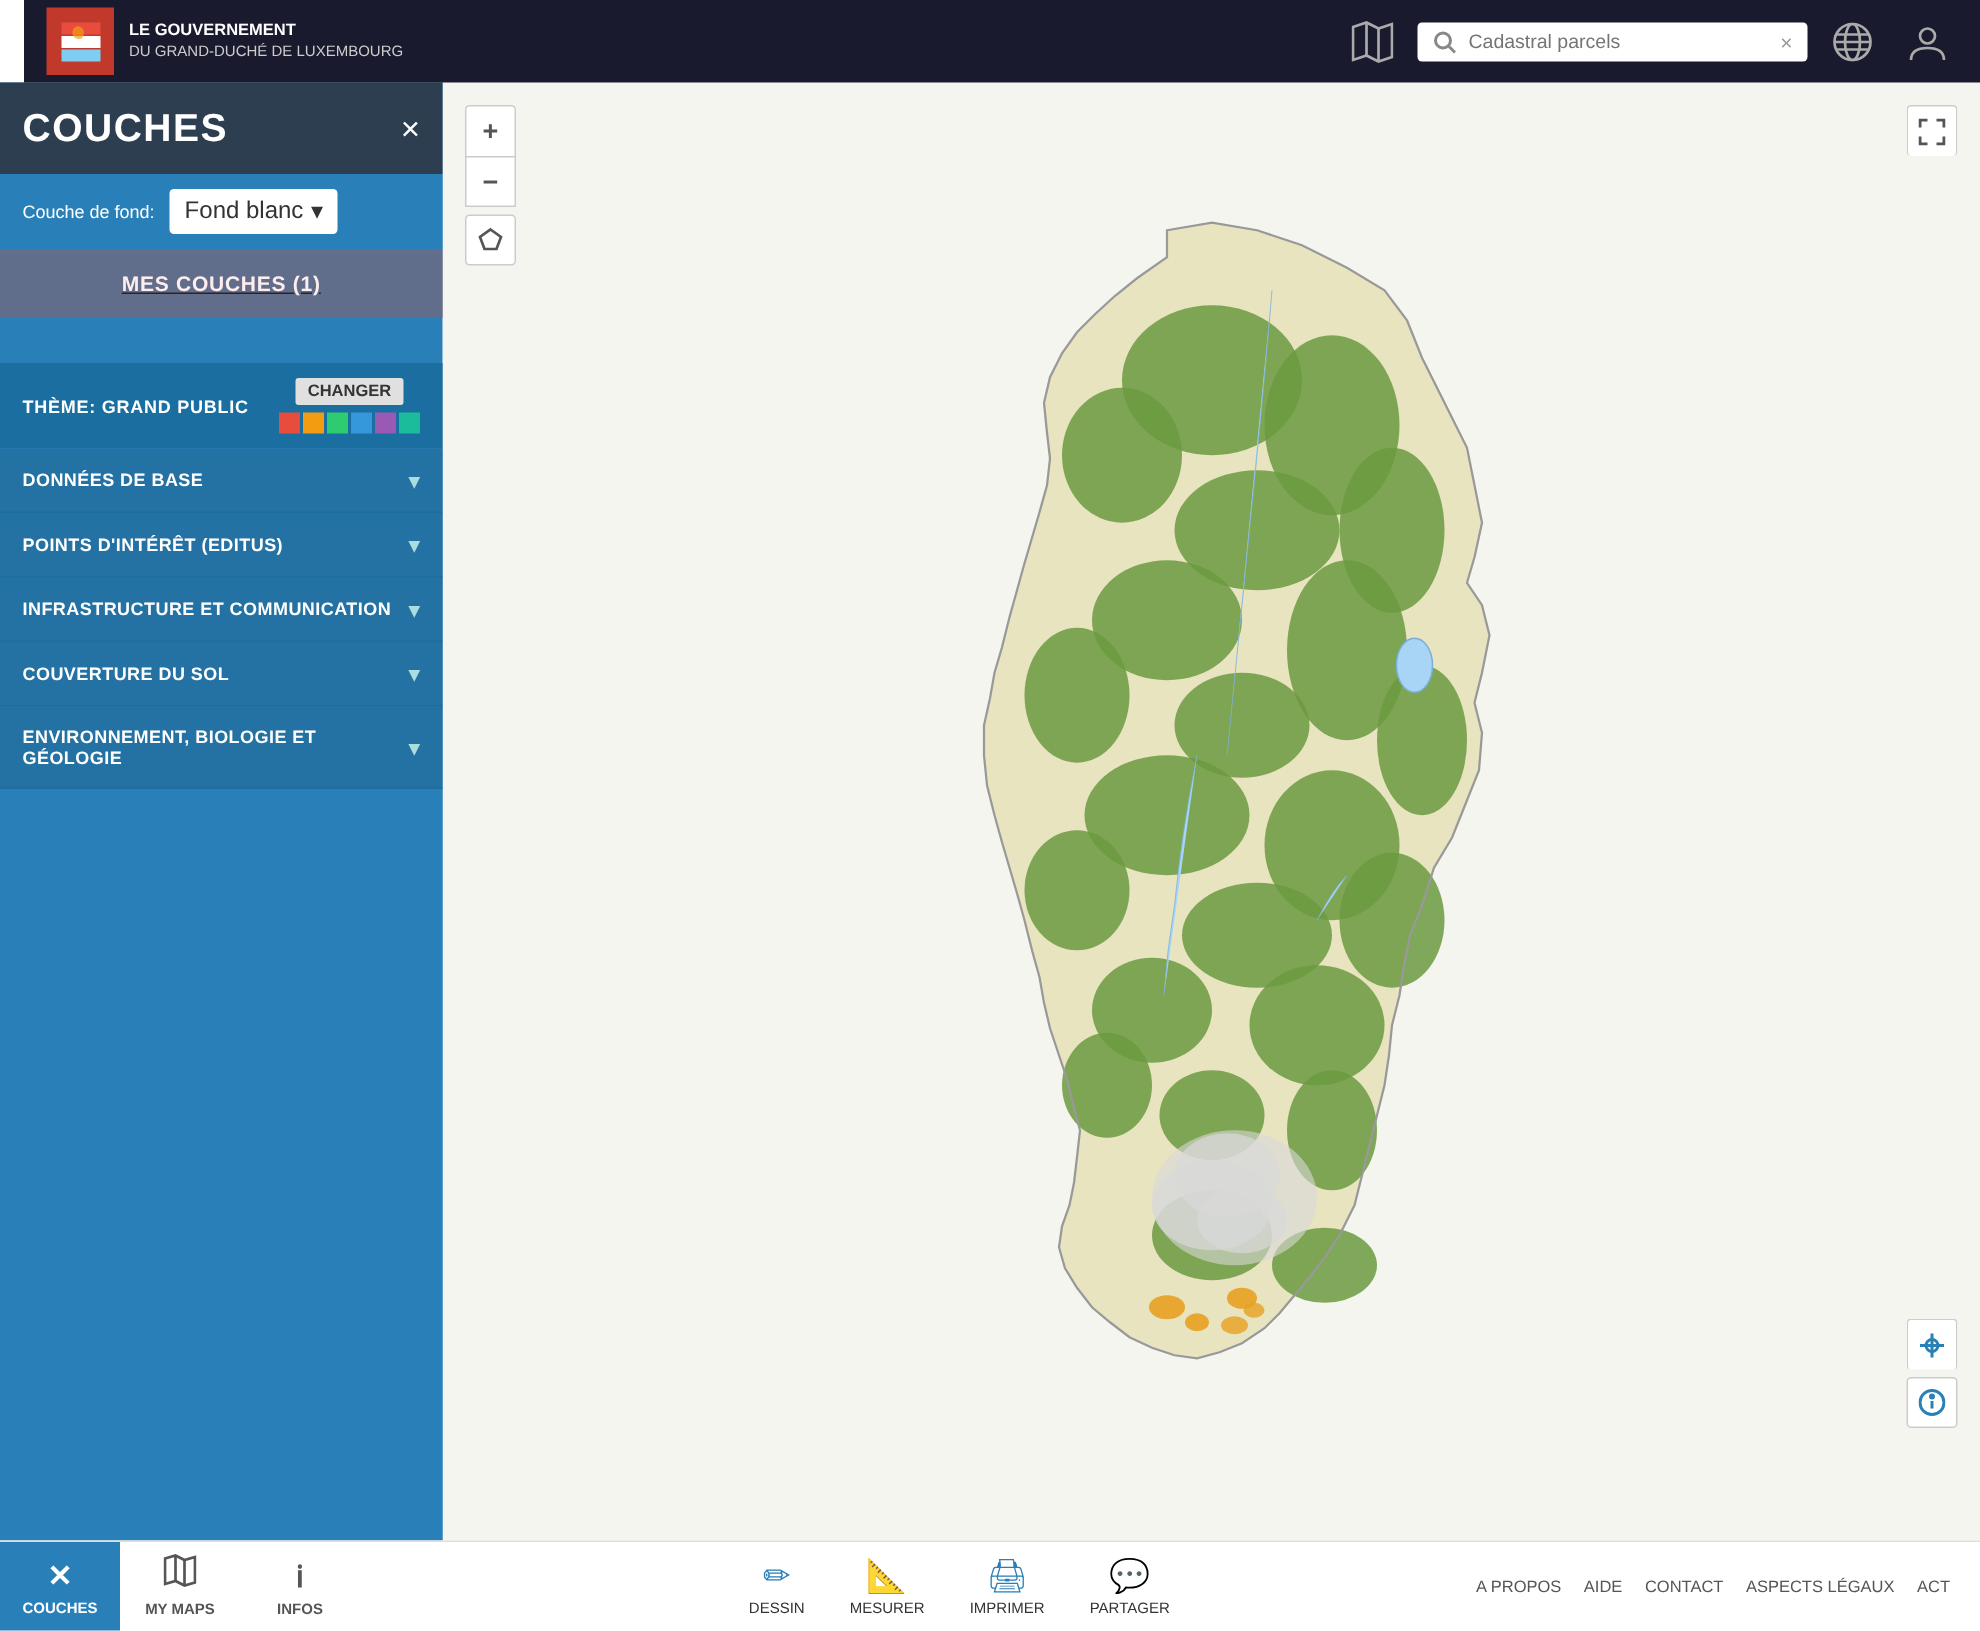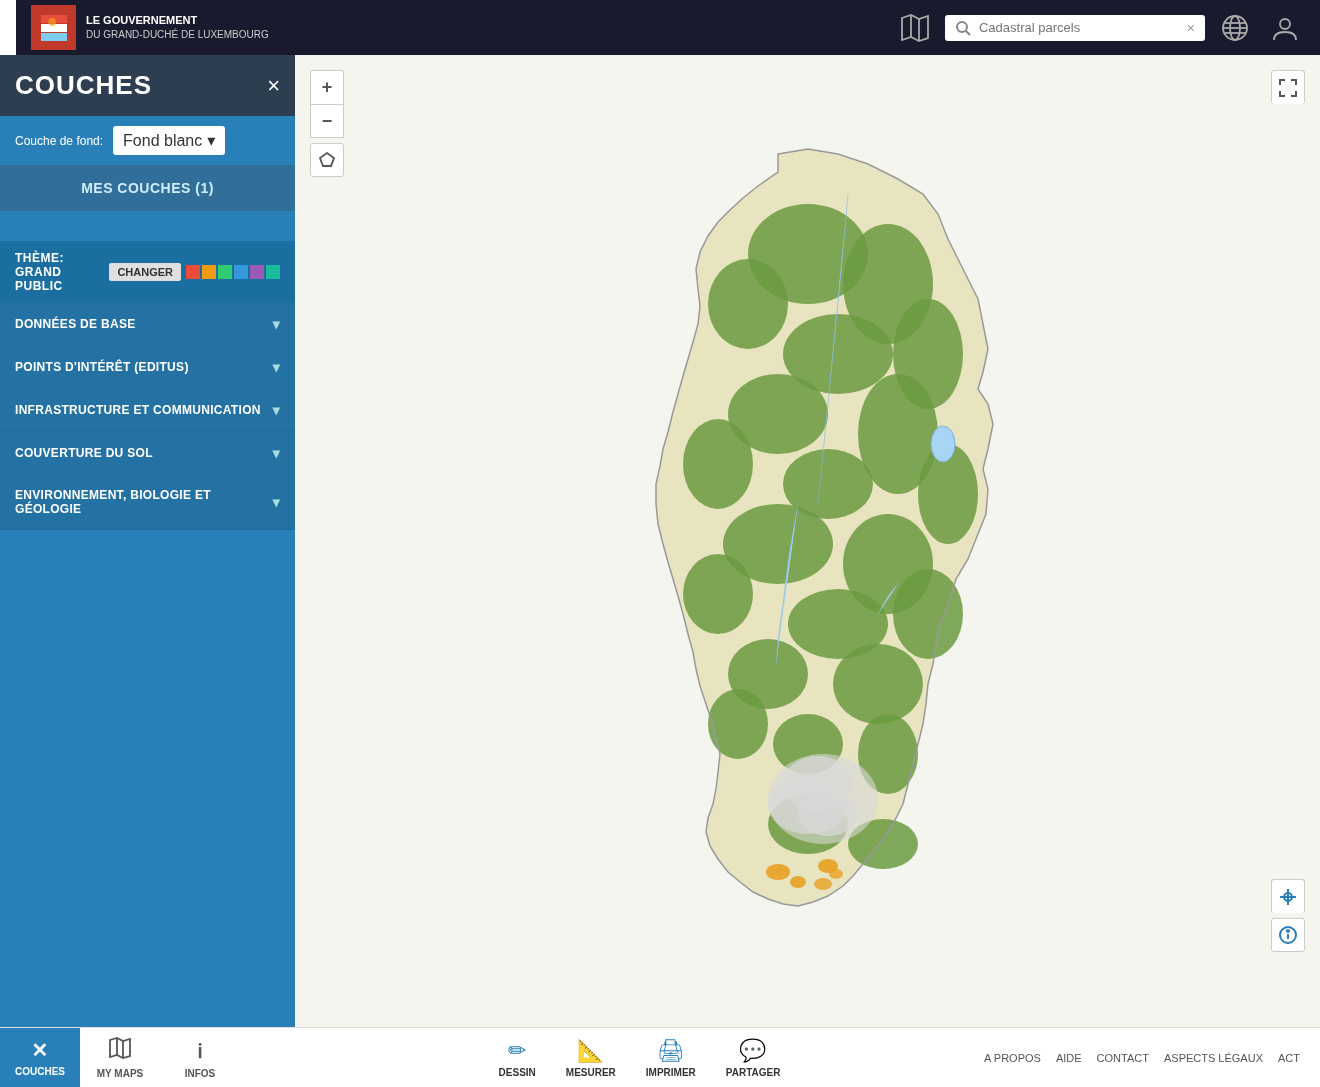--- a/index.html
+++ b/index.html
@@ -97,21 +97,22 @@
       color: #333;
       cursor: pointer;
       display: flex;
       align-items: center;
       gap: 5px;
     }
 
     
     .tabs {
       display: flex;
-      background: #0ea5e9;
+      background: #fca5a5;
+      text-decoration: underline;
     }
     .tab {
       flex: 1;
       padding: 15px 10px;
       text-align: center;
       color: #fff;
       font-size: 14px;
       font-weight: bold;
       cursor: pointer;
       letter-spacing: 0.5px;
@@ -126,20 +127,21 @@
       display: flex;
       align-items: center;
       justify-content: space-between;
       margin-top: 30px;
     }
     .theme-label { color: #fff; font-size: 12px; font-weight: bold; letter-spacing: 0.5px; }
     .theme-changer {
       display: flex;
       align-items: center;
       gap: 5px;
+      flex-direction: column;
     }
     .theme-btn {
       background: #e0e0e0;
       border: none;
       border-radius: 2px;
       padding: 3px 8px;
       font-size: 11px;
       font-weight: bold;
       cursor: pointer;
       color: #333;
@@ -270,21 +272,21 @@
     }
     .bottom-tool {
       display: flex;
       flex-direction: column;
       align-items: center;
       gap: 3px;
       cursor: pointer;
       color: #2980b9;
     }
     .bottom-tool-icon { font-size: 22px; }
-    .bottom-tool-label { font-size: 10px; font-weight: bold; text-transform: uppercase; color: #333; }
+    .bottom-tool-label { font-size: 10px; font-weight: normal; text-transform: uppercase; color: #333; }
     .bottom-right {
       display: flex;
       align-items: flex-start;
       gap: 15px;
       padding-right: 20px;
       font-size: 11px;
       color: #555;
     }
     .bottom-link { cursor: pointer; color: #555; text-decoration: none; }
 

